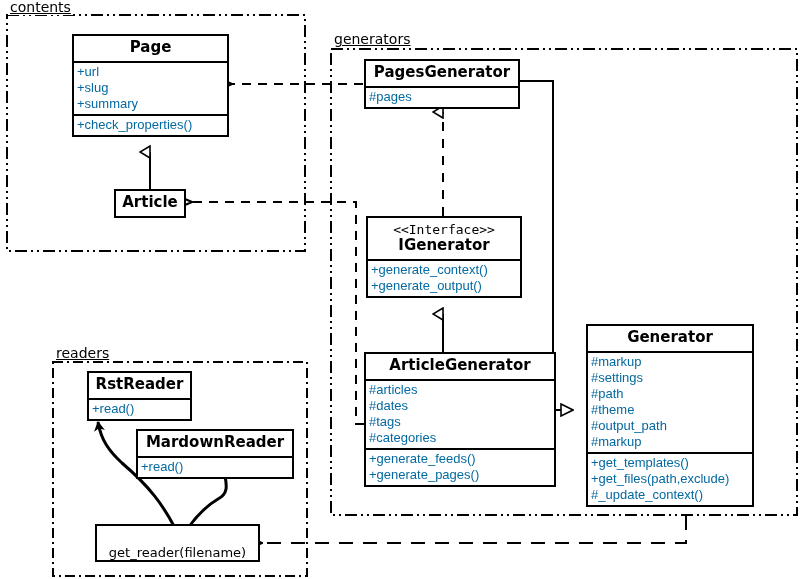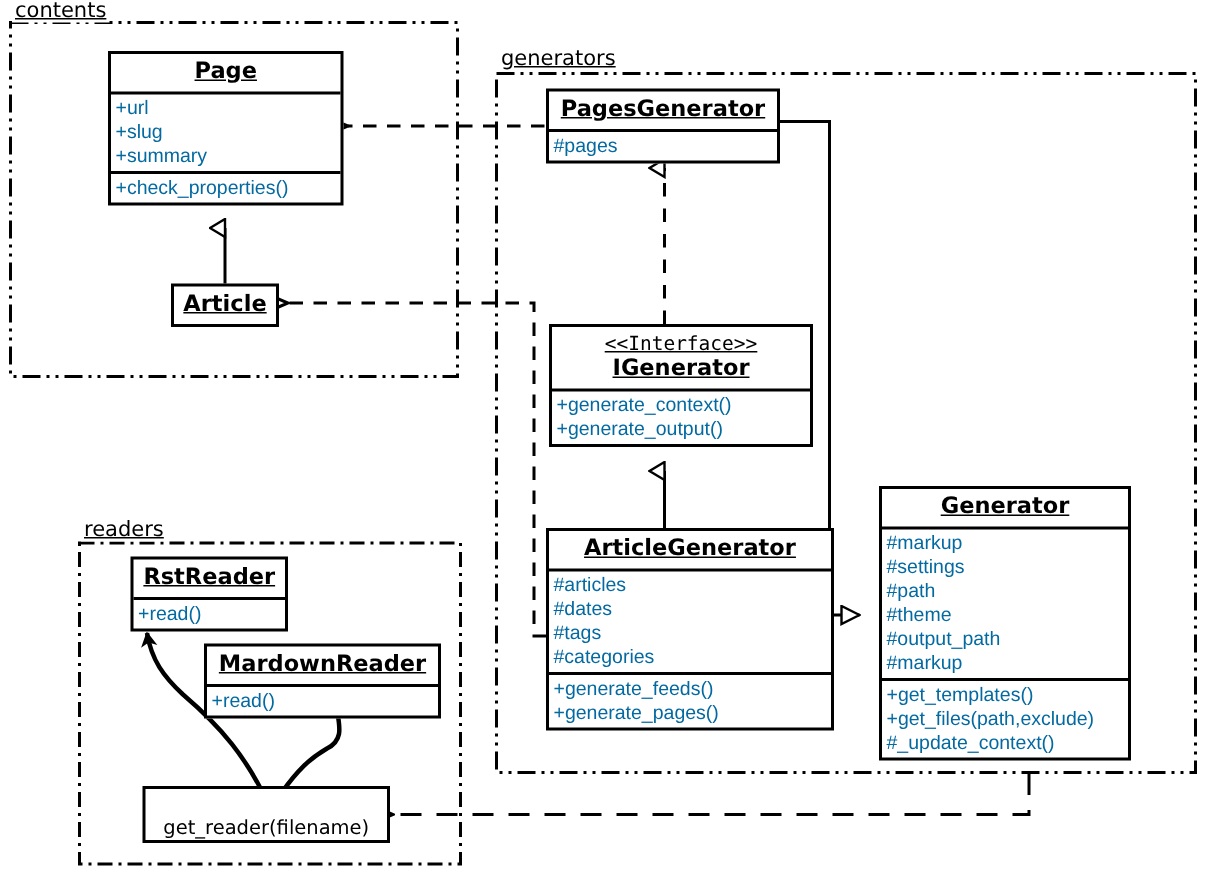--- a/index.html
+++ b/index.html
@@ -48,21 +48,20 @@
     background: #ffffff;
   }
   .uml .name {
     text-align: center;
     font-weight: bold;
     font-size: 15px;
     color: #000;
     padding: 4px 6px 5px 6px;
     line-height: 1.05;
     white-space: nowrap;
-    text-decoration: underline;
   }
   .uml .stereo {
     display: block;
     text-align: center;
     font-weight: normal;
     font-size: 13px;
     font-family: "DejaVu Sans Mono", monospace;
     line-height: 1.25;
   }
   .uml .sep {
@@ -189,21 +188,21 @@
     <div class="name">Article</div>
   </div>
 
   <div class="uml" style="left:364px; top:59px; width:156px;">
     <div class="name">PagesGenerator</div>
     <div class="sep compartment">
       <div class="member">#pages</div>
     </div>
   </div>
 
-  <div class="uml" style="left:366px; top:216px; width:176px;">
+  <div class="uml" style="left:366px; top:216px; width:156px;">
     <div class="name">
       <span class="stereo">&lt;&lt;Interface&gt;&gt;</span>
       <span>IGenerator</span>
     </div>
     <div class="sep compartment">
       <div class="member">+generate_context()</div>
       <div class="member">+generate_output()</div>
     </div>
   </div>
 

